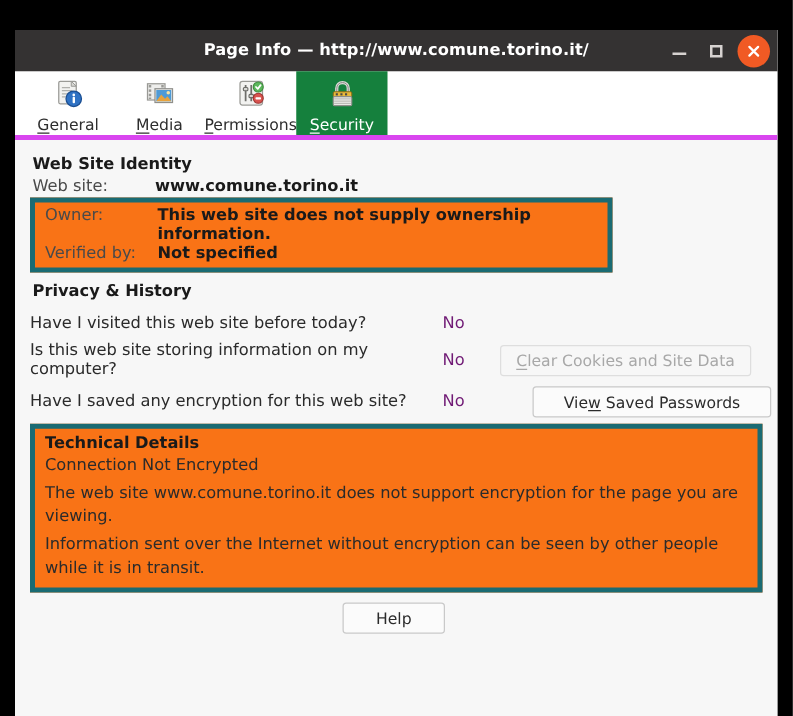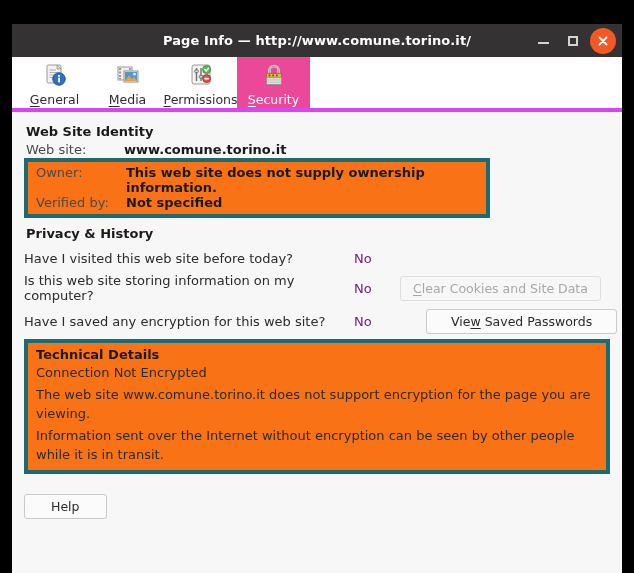--- a/index.html
+++ b/index.html
@@ -86,21 +86,21 @@
     cursor: default;
     position: relative;
   }
   .tab .ico { height: 30px; display: flex; align-items: center; justify-content: center; }
   .tab .lbl {
     font-size: 12.5px;
     color: #2e2e2e;
     margin-top: 2px;
     white-space: nowrap;
   }
-  .tab.selected { background: #ec4899; }
+  .tab.selected { background: #15803d; }
   .tab.selected .lbl { color: #ffffff; }
   .uline { text-decoration: underline; text-underline-offset: 1.5px; }
 
   
   .content {
     flex: 1 1 auto;
     background: #f7f7f7;
     padding: 8px 12px 0 12px;
     position: relative;
     overflow: hidden;
@@ -157,22 +157,22 @@
   
   .hl-tech {
     margin-top: 1px;
     width: 586px;
     padding: 4px 8px 6px 8px;
   }
   .tech-head { font-size: 13px; font-weight: bold; color: #1a1a1a; margin-bottom: 1px; }
   .tech-line { font-size: 13px; color: #2b2b2b; line-height: 19px; margin-bottom: 3px; }
 
   .help-bar {
-    margin-top: 20px;
-    display: flex; justify-content: flex-start;
+    margin-top: 8px;
+    display: flex; justify-content: center;
     padding-right: 4px;
   }
   .btn-help { padding: 4px 26px; }
 </style>
 </head>
 <body>
 
 <div id="root">
   <div class="window">
 

